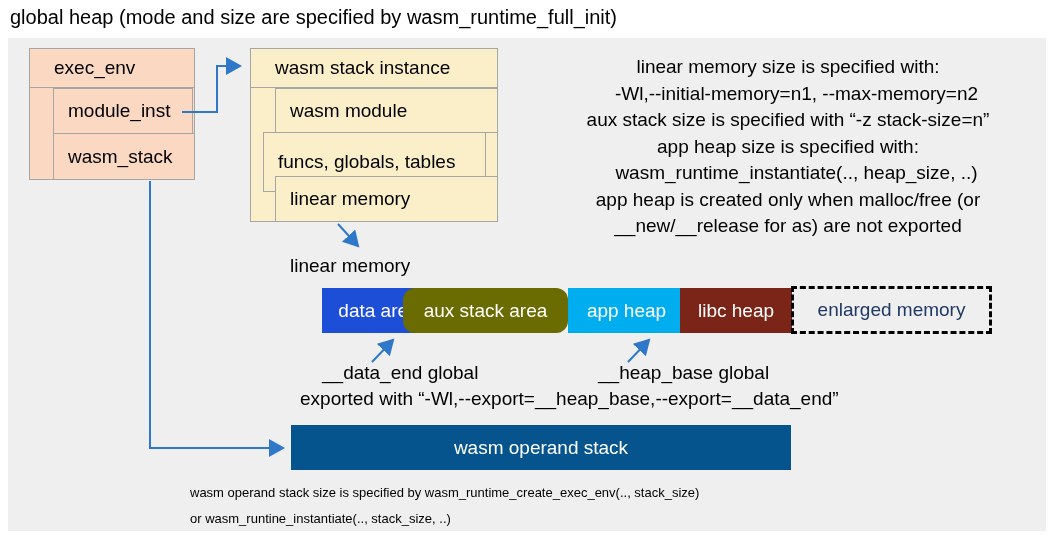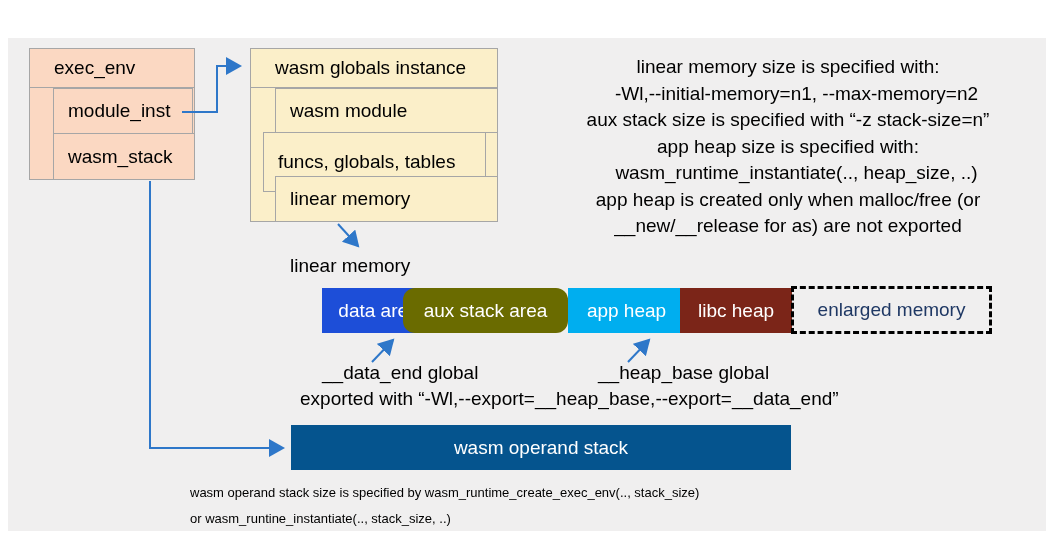--- a/index.html
+++ b/index.html
@@ -34,31 +34,32 @@
   .bottom-notes .line{white-space:nowrap;}
 
   svg.overlay{position:absolute;left:0;top:0;pointer-events:none;}
   .conn{fill:none;stroke:#2E77C9;stroke-width:2;}
 </style>
 </head>
 <body>
 
 <div class="stage">
 
+  <div class="title">global heap (mode and size are specified by wasm_runtime_full_init)</div>
 
   <div class="panel"></div>
 
   <div class="box pink" style="left:29px;top:48px;width:166px;height:132px;">
     <div class="hdr">exec_env</div>
   </div>
   <div class="subbox pink" style="left:53px;top:88px;width:140px;height:46px;">module_inst</div>
   <div class="subbox pink" style="left:53px;top:133px;width:142px;height:47px;">wasm_stack</div>
 
   <div class="box cream" style="left:250px;top:48px;width:248px;height:174px;">
-    <div class="hdr">wasm globals instance</div>
+    <div class="hdr">wasm stack instance</div>
   </div>
   <div class="subbox cream" style="left:275px;top:88px;width:223px;height:45px;">wasm module</div>
   <div class="subbox cream" style="left:263px;top:132px;width:223px;height:60px;">funcs, globals, tables</div>
   <div class="subbox cream" style="left:275px;top:176px;width:223px;height:46px;">linear memory</div>
 
   <div class="notes">
     <div class="line">linear memory size is specified with:</div>
     <div class="line indent">-Wl,--initial-memory=n1, --max-memory=n2</div>
     <div class="line">aux stack size is specified with “-z stack-size=n”</div>
     <div class="line">app heap size is specified with:</div>

